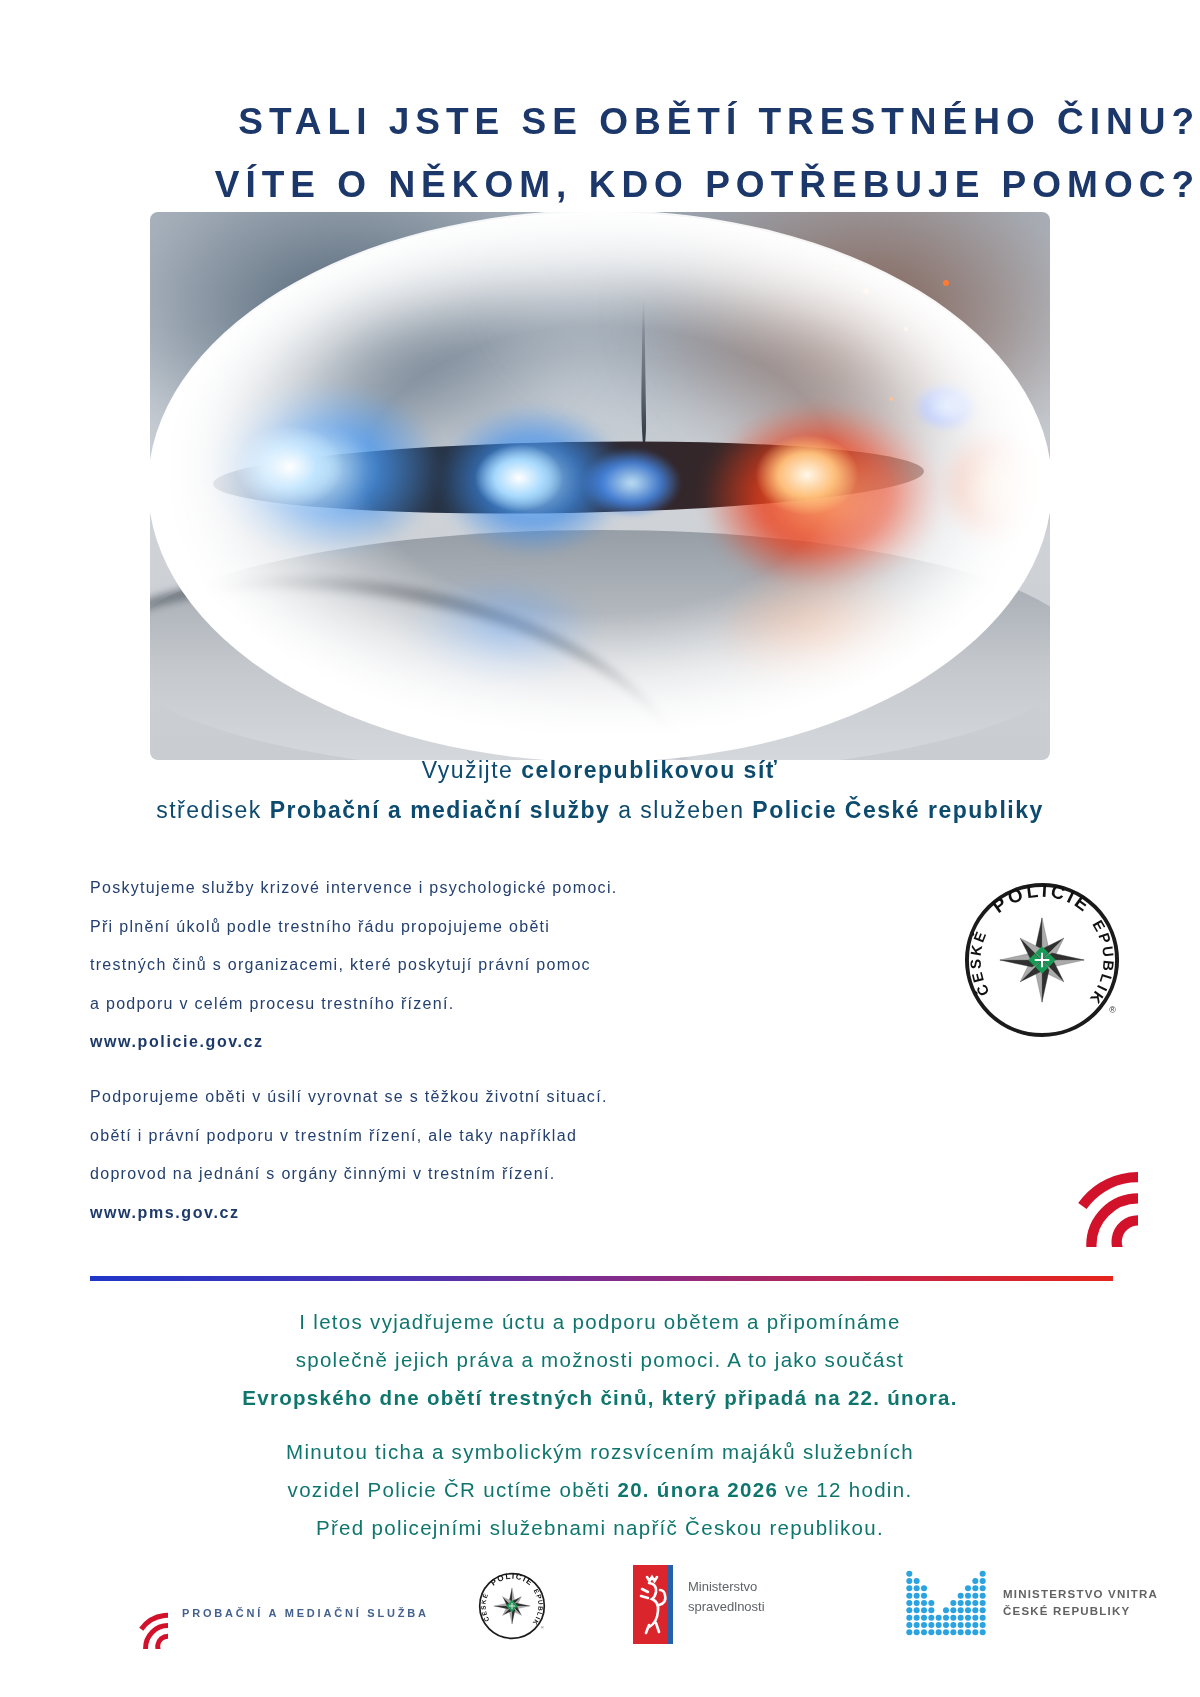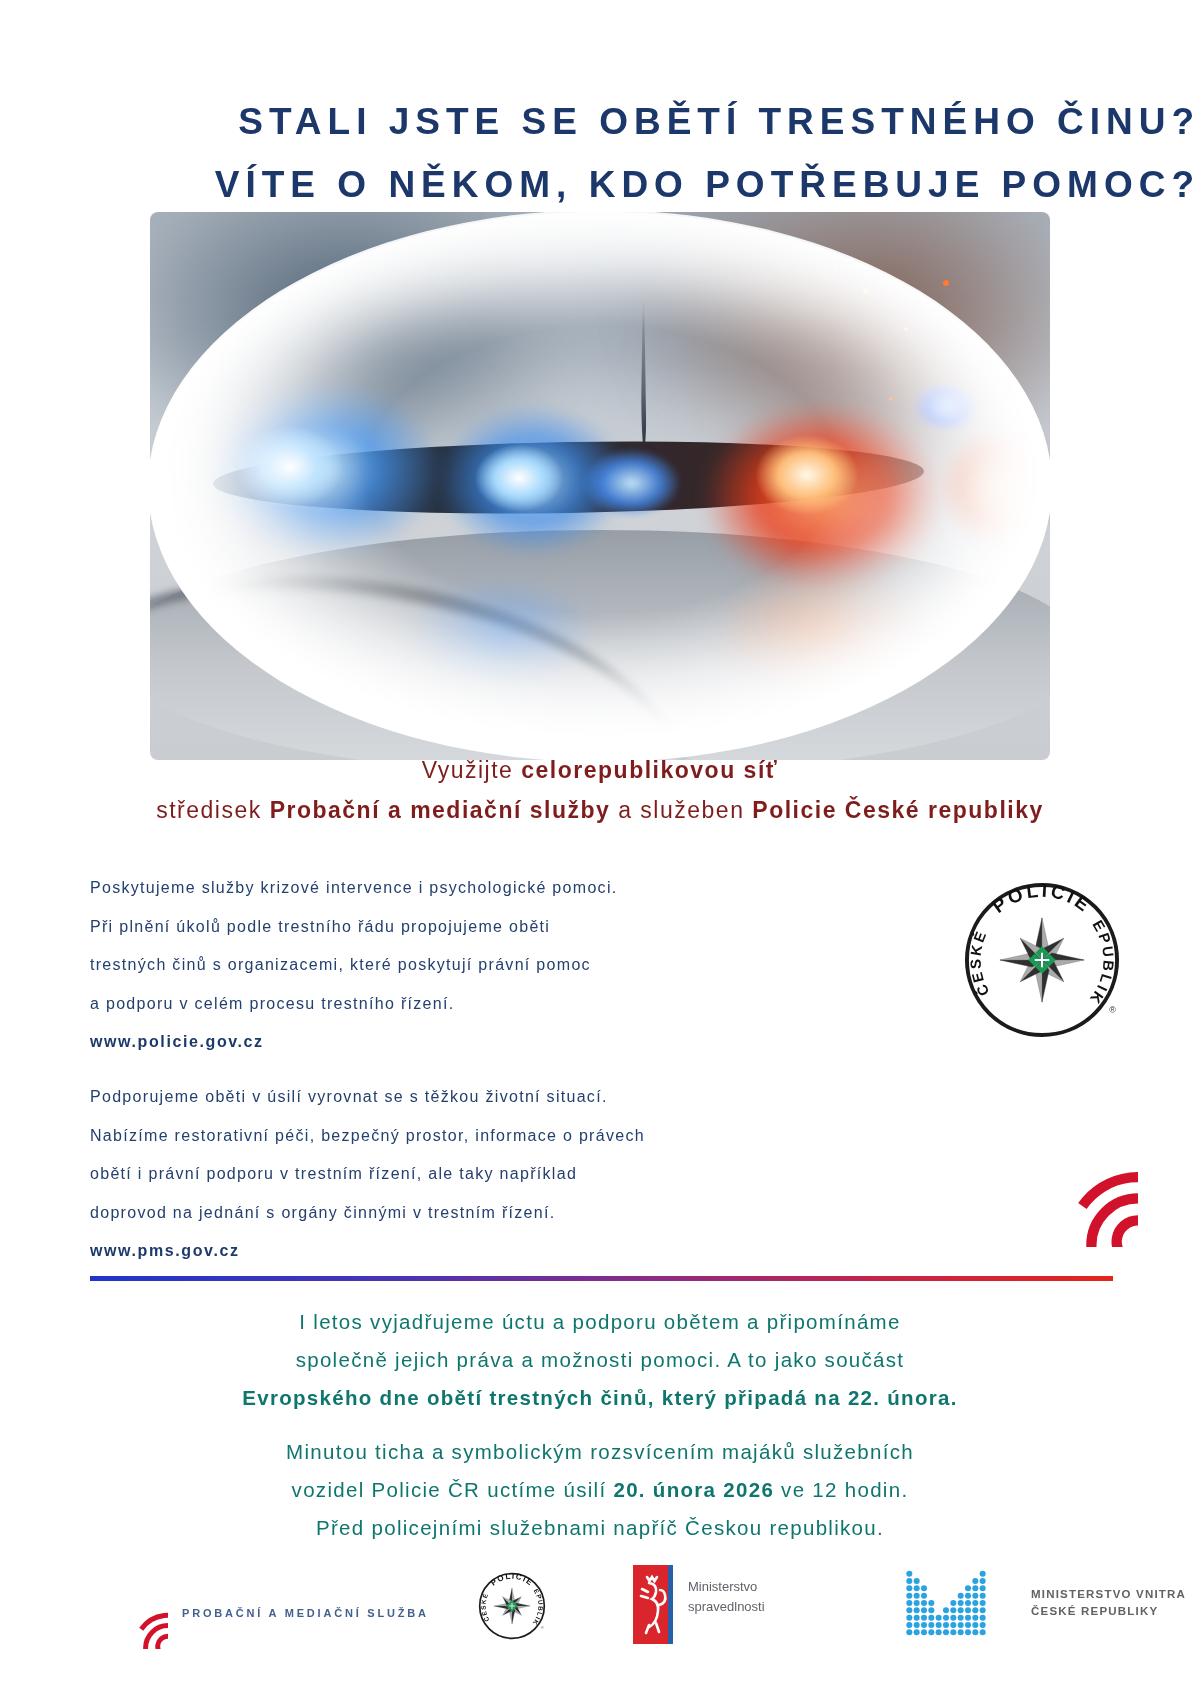--- a/index.html
+++ b/index.html
@@ -38,21 +38,21 @@
   .refb{left:25%;top:63%;width:28%;height:28%;background:radial-gradient(closest-side,rgba(90,160,250,.55),rgba(90,160,250,0) 78%);filter:blur(8px);}
   .refr{left:59%;top:61%;width:32%;height:32%;background:radial-gradient(closest-side,rgba(255,130,65,.55),rgba(255,120,60,0) 78%);filter:blur(8px);}
   .sparks{left:76%;top:10%;width:4px;height:4px;background:#ff8a40;
           box-shadow:30px 22px 0 1px #ff9a4d,70px 60px 0 0 #ffb066,110px 14px 0 1px #ff7a35,140px 90px 0 0 #ffa055,55px 130px 0 0 #ff8a40;}
   .vig{position:absolute;inset:-2px;border-radius:0;
        background:radial-gradient(ellipse 52% 52% at 50% 47%,rgba(255,255,255,0) 50%,rgba(255,255,255,.55) 72%,#fff 95%);}
   .vig2{position:absolute;inset:0;box-shadow:inset 0 0 90px 45px #fff;border-radius:0;}
 
   
   .intro{position:absolute;left:0;top:750px;width:1200px;text-align:center;
-         font-size:23px;letter-spacing:1.5px;line-height:40px;color:#7f1d1d;}
+         font-size:23px;letter-spacing:1.5px;line-height:40px;color:#0c4a6e;}
   .intro b{font-weight:700;}
 
   
   .para{position:absolute;left:90px;width:810px;font-size:16px;letter-spacing:1.3px;
         line-height:38.5px;color:#24406f;}
   .para1{top:869px;}
   .para2{top:1078px;}
   .para a{color:#1d3a6b;font-weight:700;text-decoration:none;letter-spacing:1.6px;text-align:right;}
 
   
@@ -70,21 +70,21 @@
 
   
   .f-pms-logo{position:absolute;left:92px;top:1571px;width:76px;height:78px;}
   .f-pms-label{position:absolute;left:182px;top:1600px;font-size:11px;font-weight:700;
                letter-spacing:2.8px;color:#44618e;margin-top:7px;}
   .f-badge{position:absolute;left:478px;top:1572px;width:68px;height:68px;}
   .f-msp{position:absolute;left:633px;top:1565px;width:40px;height:79px;}
   .f-msp-label{position:absolute;left:688px;top:1577px;font-size:13px;color:#5f6368;line-height:20px;}
   .f-mv{position:absolute;left:903px;top:1570px;width:86px;height:66px;}
   .f-mv-label{position:absolute;left:1003px;top:1586px;font-size:11.5px;font-weight:700;
-              letter-spacing:1.2px;color:#626262;line-height:17px;margin-left:28px;}
+              letter-spacing:1.2px;color:#626262;line-height:17px;}
 </style>
 </head>
 <body>
 
 <svg width="0" height="0" style="position:absolute">
   <defs>
 
     <symbol id="badge-sym" viewBox="0 0 160 160">
       <circle cx="80" cy="80" r="76" fill="#fff" stroke="#1b1b1b" stroke-width="4"></circle>
       <path id="arcTop" d="M 16 80 A 64 64 0 0 1 144 80" fill="none"></path>
@@ -193,41 +193,40 @@
     <div>a podporu v celém procesu trestního řízení.</div>
     <a href="#">www.policie.gov.cz</a>
   </div>
 
   <svg class="badge-big" viewBox="0 0 160 160">
       <use href="#badge-sym"></use>
     </svg>
 
   <div class="para para2">
     <div>Podporujeme oběti v úsilí vyrovnat se s těžkou životní situací.</div>
-    <div>Nabízíme restorativní péči, bezpečný prostor, informace o právech</div>
     <div>obětí i právní podporu v trestním řízení, ale taky například</div>
     <div>doprovod na jednání s orgány činnými v trestním řízení.</div>
     <a href="#">www.pms.gov.cz</a>
   </div>
 
   <svg class="pms-big" viewBox="-100 -100 200 200">
       <use href="#pms-sym"></use>
     </svg>
 
   <div class="divider"></div>
 
   <div class="closing closing1">
     <div>I letos vyjadřujeme úctu a podporu obětem a připomínáme</div>
     <div>společně jejich práva a možnosti pomoci. A to jako součást</div>
     <div><b>Evropského dne obětí trestných činů, který připadá na 22. února.</b></div>
   </div>
 
   <div class="closing closing2">
     <div>Minutou ticha a symbolickým rozsvícením majáků služebních</div>
-    <div><span>vozidel Policie ČR uctíme úsilí </span><b>20. února 2026</b><span> ve 12 hodin.</span></div>
+    <div><span>vozidel Policie ČR uctíme oběti </span><b>20. února 2026</b><span> ve 12 hodin.</span></div>
     <div>Před policejními služebnami napříč Českou republikou.</div>
   </div>
 
   <svg class="f-pms-logo" viewBox="-100 -100 200 200">
       <use href="#pms-sym"></use>
     </svg>
   <div class="f-pms-label">PROBAČNÍ A MEDIAČNÍ SLUŽBA</div>
 
   <svg class="f-badge" viewBox="0 0 160 160">
       <use href="#badge-sym"></use>

